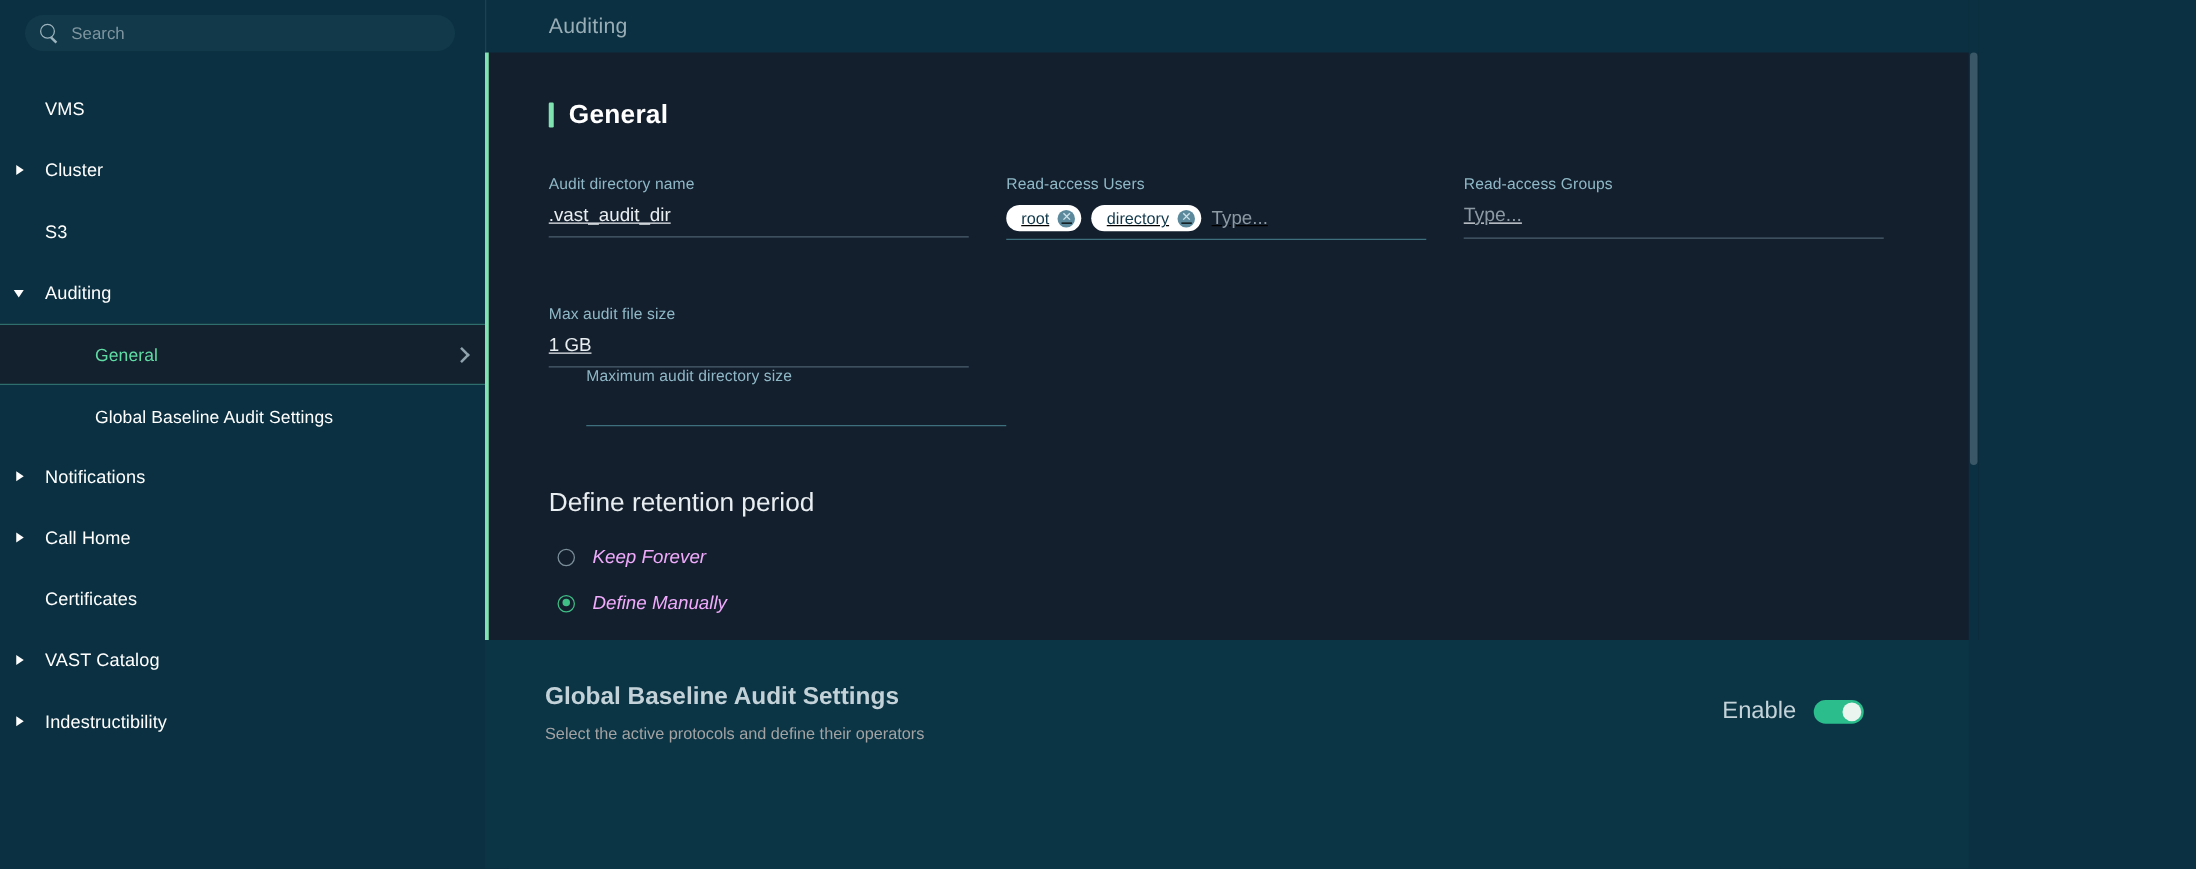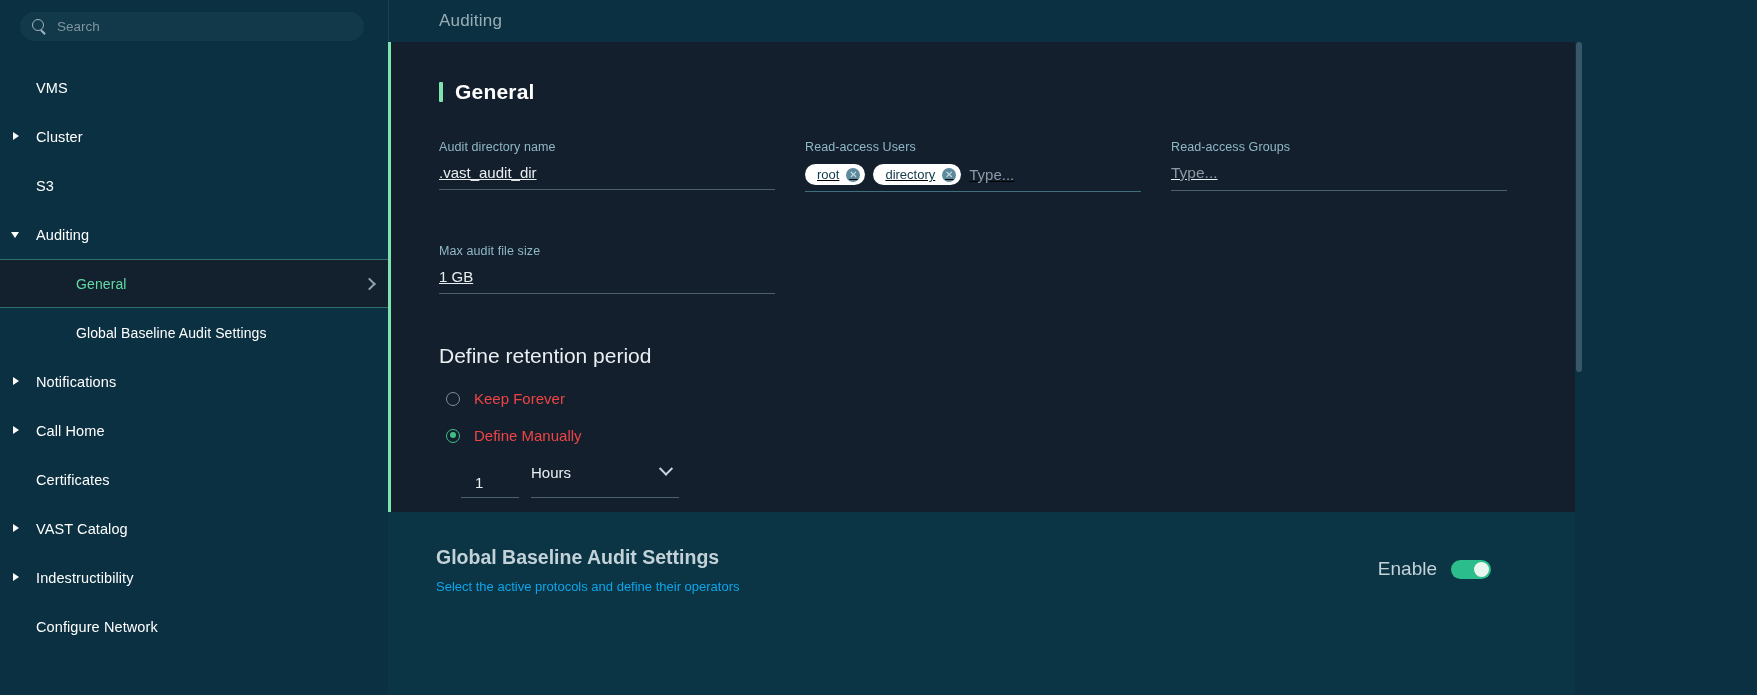--- a/index.html
+++ b/index.html
@@ -276,22 +276,23 @@
   }
   .radio.checked::after {
     content: "";
     position: absolute;
     left: 2.5px; top: 2.5px;
     width: 6px; height: 6px;
     border-radius: 50%;
     background: #3fbf85;
   }
   .radio-label {
-    color: #ef4444;
+    color: #f0abfc;
     font-size: 15px;
+    font-style: italic;
   }
 
   .duration-row {
     display: flex;
     align-items: flex-end;
     margin-left: 22px;
     margin-top: 12px;
     gap: 12px;
   }
   .num-field {
@@ -327,21 +328,21 @@
     justify-content: space-between;
     position: relative;
   }
   .bottom-left .bt-title {
     color: #c3d2d8;
     font-size: 19.5px;
     font-weight: bold;
     margin-bottom: 10px;
   }
   .bottom-left .bt-sub {
-    color: #0ea5e9;
+    color: #a3a3a3;
     font-size: 13px;
   }
   .bottom-right {
     display: flex;
     align-items: center;
     gap: 14px;
     margin-top: 12px;
     margin-right: 44px;
   }
   .enable-label { color: #c4d3d9; font-size: 19px; }
@@ -424,23 +425,20 @@
         <div class="nav-item level0 nocaret">
           <span class="nav-label">Certificates</span>
         </div>
         <div class="nav-item level0">
           <span class="caret right"></span>
           <span class="nav-label">VAST Catalog</span>
         </div>
         <div class="nav-item level0">
           <span class="caret right"></span>
           <span class="nav-label">Indestructibility</span>
-        </div>
-        <div class="nav-item level0 nocaret">
-          <span class="nav-label">Configure Network</span>
         </div>
       </div>
   </div>
 
   <div class="main">
 
     <div class="topbar">
       <span class="topbar-title">Auditing</span>
     </div>
 
@@ -481,20 +479,24 @@
             </div>
           </div>
         </div>
 
         <div class="row2">
           <div class="col-a">
             <div class="field-label">Max audit file size</div>
             <div class="field-value field-underline">1 GB</div>
           </div>
 
+          <div class="col-b">
+            <div class="field-label">Maximum audit directory size</div>
+            <div class="field-value field-underline teal"></div>
+          </div>
         </div>
 
         <div class="retention-title">Define retention period</div>
 
         <div id="radios">
             <div class="radio-row">
               <span class="radio"></span>
               <span class="radio-label">Keep Forever</span>
             </div>
             <div class="radio-row">

